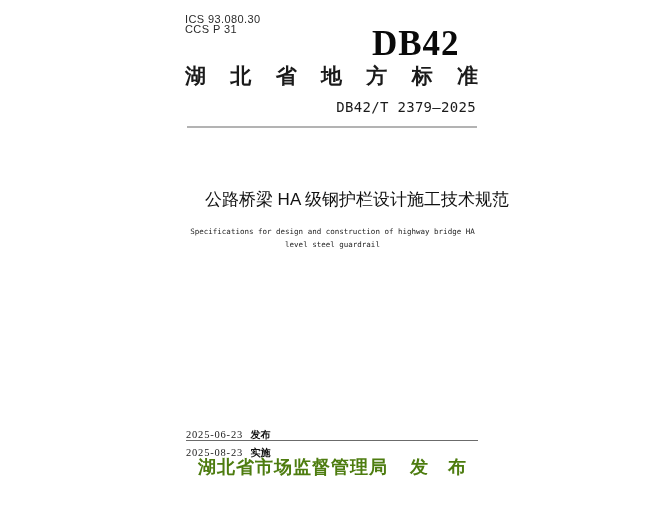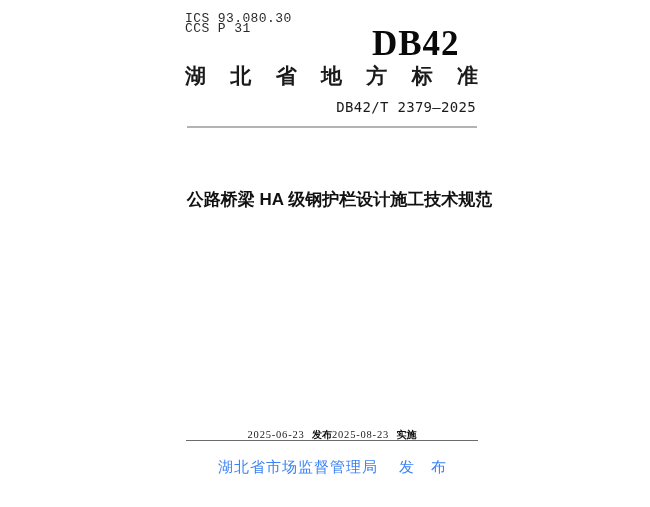--- a/index.html
+++ b/index.html
@@ -17,25 +17,25 @@
   }
   .page {
     position: absolute;
     inset: 0;
     background: #ffffff;
   }
   .ics-block {
     position: absolute;
     left: 185px;
     top: 14px;
-    font-size: 13px;
+    font-size: 11px;
     line-height: 10px;
     letter-spacing: 0.4px;
     color: #2a2a2a;
-    font-family: Liberation Mono, monospace;
+    font-family: Liberation Sans, sans-serif;
   }
   .logo {
     position: absolute;
     left: 372px;
     top: 26px;
     font-family: "Liberation Serif", "DejaVu Serif", serif;
     font-weight: bold;
     font-size: 35px;
     line-height: 35px;
     letter-spacing: 1px;
@@ -67,48 +67,49 @@
   .rule-top {
     position: absolute;
     left: 187px;
     top: 126px;
     width: 290px;
     height: 2px;
     background: #b3b3b3;
   }
   .title-cn {
     position: absolute;
-    left: 162px;
+    left: 154px;
     top: 189px;
     width: 355px;
-    text-align: center;
+    text-align: right;
     font-size: 17px;
     line-height: 22px;
-    font-weight: bold;
+    font-weight: normal;
     color: #111;
   }
   .title-en {
     position: absolute;
     left: 155px;
     top: 226px;
     width: 355px;
     text-align: center;
     font-size: 7.5px;
     line-height: 12.5px;
     font-family: "DejaVu Sans Mono", monospace;
     color: #1c1c1c;
   }
   .dates-row {
     position: absolute;
     left: 186px;
     top: 424px;
     width: 292px;
     display: flex;
-    justify-content: center;
+    justify-content: flex-end;
     align-items: baseline;
+    flex-direction: column;
   }
   .date-value {
     font-family: "Liberation Serif", "DejaVu Serif", serif;
     font-size: 10.5px;
     letter-spacing: 0.8px;
     color: #1a1a1a;
   }
   .date-label {
     font-size: 10px;
     font-weight: bold;
@@ -122,25 +123,25 @@
     width: 292px;
     height: 1px;
     background: #6b6b6b;
   }
   .publisher-row {
     position: absolute;
     left: 155px;
     top: 459px;
     width: 355px;
     text-align: center;
-    font-size: 15px;
+    font-size: 18px;
     line-height: 16px;
-    font-weight: normal;
+    font-weight: bold;
     letter-spacing: 1px;
-    color: #3b82f6;
+    color: #4d7c0f;
   }
   .publisher-label {
     margin-left: 16px;
   }
 </style>
 </head>
 <body>
 
 <div class="page">
 
@@ -160,20 +161,24 @@
     <span>标</span>
     <span>准</span>
   </div>
 
   <div class="doc-number">DB42/T 2379—2025</div>
 
   <div class="rule-top"></div>
 
   <div class="title-cn">公路桥梁 HA 级钢护栏设计施工技术规范</div>
 
+  <div class="title-en">
+    <div>Specifications for design and construction of highway bridge HA</div>
+    <div>level steel guardrail</div>
+  </div>
 
   <div class="dates-row">
     <div>
       <span class="date-value">2025-06-23</span>
       <span class="date-label">发布</span>
     </div>
     <div>
       <span class="date-value">2025-08-23</span>
       <span class="date-label">实施</span>
     </div>

